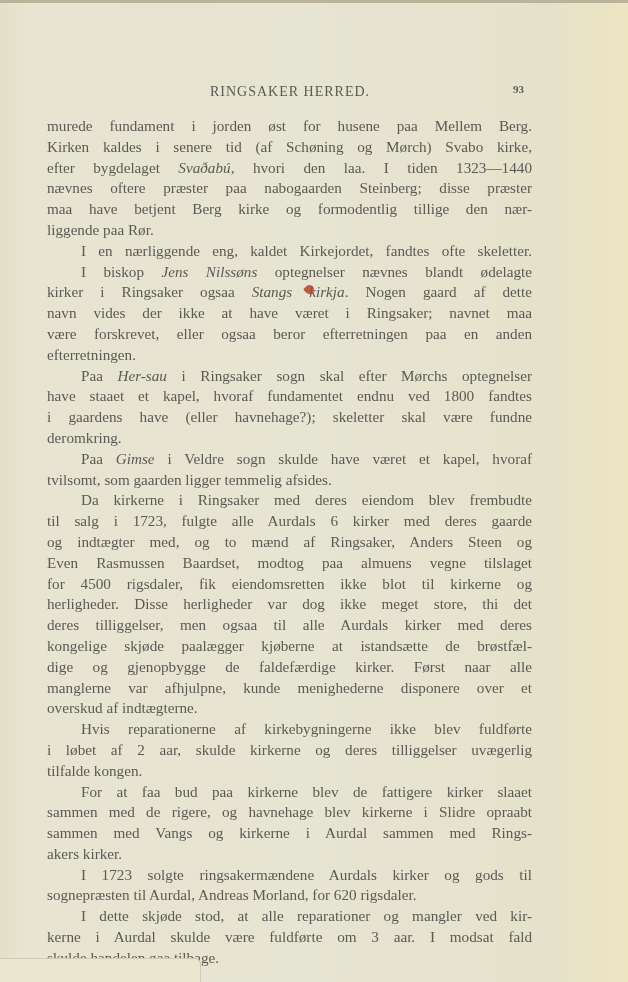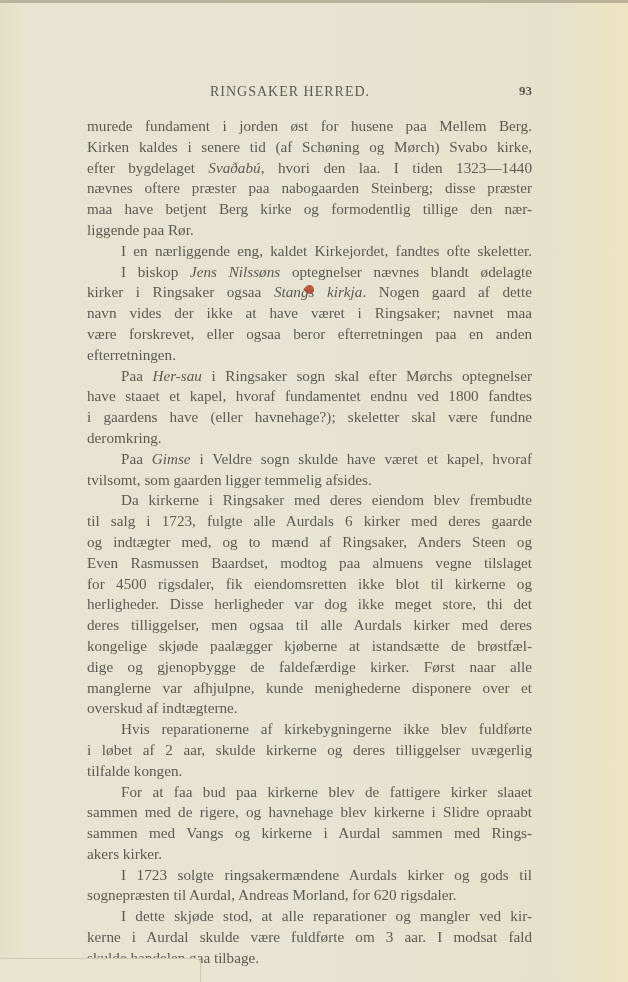--- a/index.html
+++ b/index.html
@@ -24,30 +24,30 @@
     }
     .header {
       position: absolute; top: 84px; left: 48px; width: 484px; height: 18px;
       font-family: "Liberation Serif", serif; color: #5a5a55;
     }
     .running-title {
       position: absolute; left: 0; right: 0; text-align: center;
       font-size: 14px; letter-spacing: 1px;
     }
     .page-number {
-      position: absolute; right: 0; top: -1px; font-size: 13px; font-weight: bold;
+      position: absolute; right: 8px; top: -1px; font-size: 11px; font-weight: bold;
     }
     .body-text {
       position: absolute; left: 47px; top: 116px; width: 485px;
       font-family: "Liberation Serif", serif; font-size: 15.2px;
       line-height: 20.8px; color: #5a5a54;
     }
     .line {
       display: block; white-space: nowrap; text-align: justify;
-      text-align-last: justify; height: 20.8px; margin-left: 40px;
+      text-align-last: justify; height: 20.8px;
     }
     .line.last { text-align-last: left; }
     .line.indent { padding-left: 34px; }
     .stain {
       position: absolute; left: 305px; top: 285px; width: 9px; height: 9px;
       background: #b0442a; border-radius: 50% 50% 50% 10%;
       transform: rotate(45deg); opacity: 0.85;
     }
     i { font-style: italic; }
   </style>

